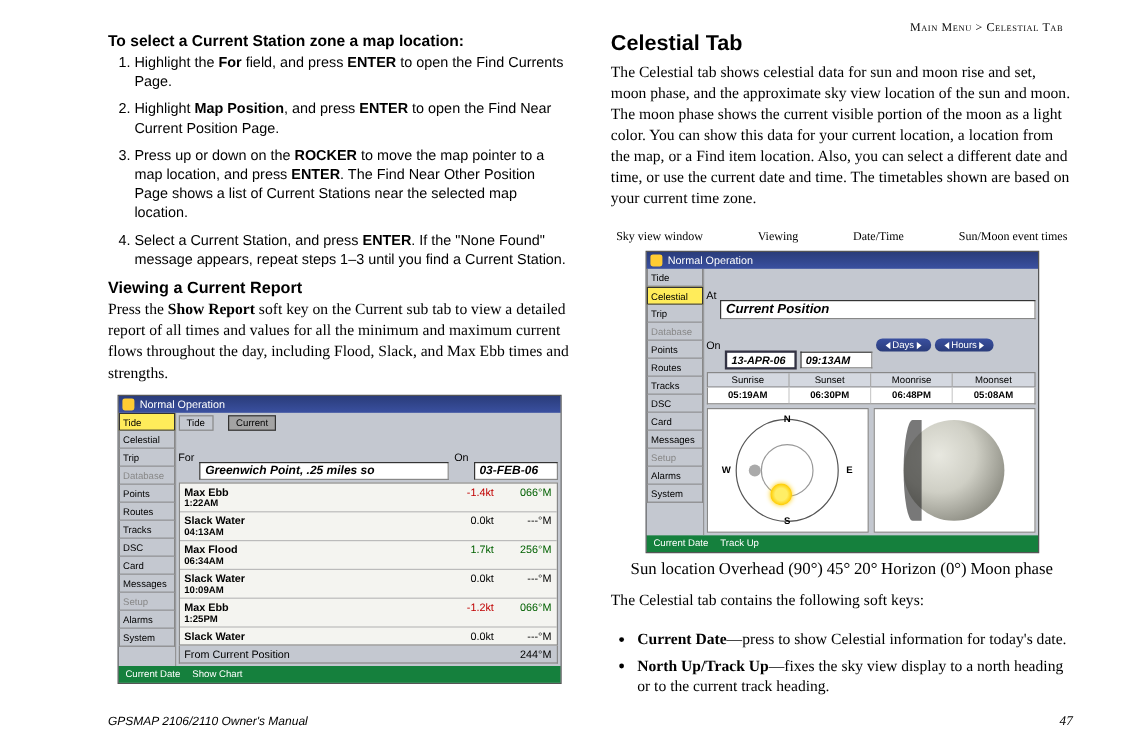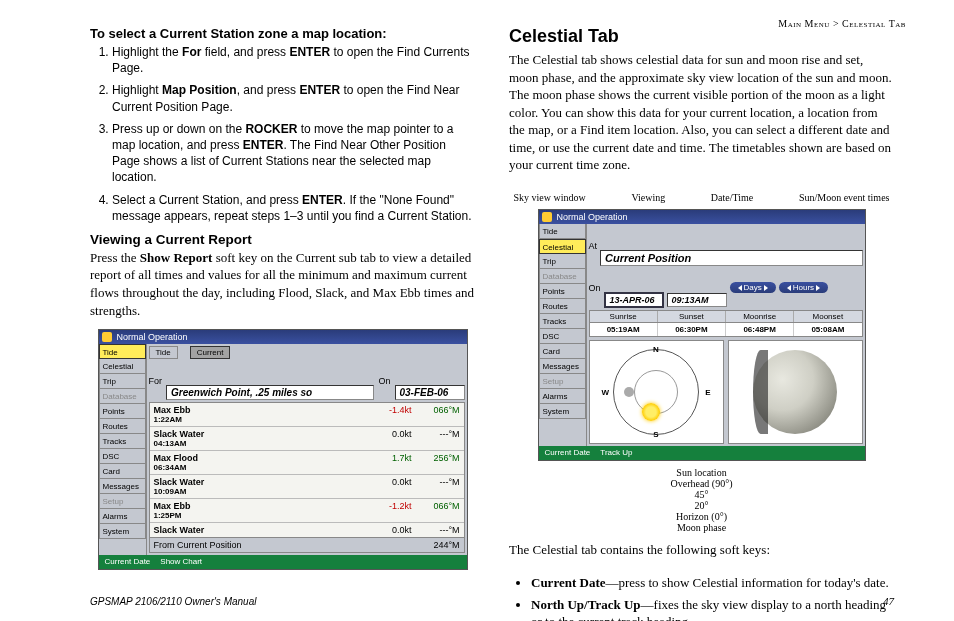--- a/index.html
+++ b/index.html
@@ -7,21 +7,21 @@
     font-family: Georgia, 'Times New Roman', serif;
     font-size: 13px;
     color: #000;
     background: #fff;
     width: 954px;
     height: 621px;
     position: relative;
     padding: 26px 60px 30px 90px;
   }
   .header-right {
-    position: absolute; top: 18px; right: 48px;
+    position: absolute; top: 18px; right: 68px;
     font-size: 10px; font-variant: small-caps;
     letter-spacing: 0.5px;
   }
   .columns { display: flex; gap: 34px; height: 530px; }
   .col { flex: 1; }
   .bold-lead { font-weight: bold; font-size: 13px; margin-bottom: 3px; font-family: Arial, sans-serif;}
   ol { padding-left: 22px; }
   ol li { margin-bottom: 6px; line-height: 1.35; font-family: Arial, sans-serif; font-size: 12px;}
   ol li b { font-weight: bold; }
   .section-sub { font-family: Arial, sans-serif; font-weight: bold; font-size: 13.5px; margin-top: 8px; margin-bottom: 2px;}
@@ -59,21 +59,21 @@
   .dr-v1.pos,.dr-v2.pos{ color:#006000;}
   .from-row{ display:flex; padding:2px 4px; border:1px solid #888; border-top:none; font-size:9px;}
   .from-row span:first-child{flex:1;}
   .device-foot{ height:14px; line-height:14px; background:#15803d; color:#fff; font-size:8px; padding-left:6px;}
   .device-foot span{ display:inline-block; margin-right:10px;}
 
   .device2 { width: 328px; margin: 0; font-family: Arial, sans-serif;}
   .dev2-wrap { position: relative; width: 380px; margin: 18px auto 2px; }
   .callout-top { display:flex; font-size:10px; justify-content:space-between; margin-bottom:6px; padding:0 2px;}
   .callout-top span{ position:relative; text-align:center;}
-  .callout-bot { display:flex; font-size:10px; justify-content:space-between; margin-top:6px; padding:0 14px;flex-direction:column;}
+  .callout-bot { display:flex; font-size:14px; justify-content:space-between; margin-top:6px; padding:0 14px;}
   .callout-bot span{text-align:center;}
   .cel-body { display:flex;}
   .cel-main{ flex:1; padding:2px; background:#c4c8d0;}
   .cel-at{ font-size:9px; display:flex; align-items:center; gap:3px;}
   .cel-at .field-box{ font-size:11px; font-weight:bold;}
   .cel-on{ display:flex; gap:3px; align-items:center; margin-top:2px; font-size:9px;}
   .cel-on .field-box{ flex:0 0 60px; font-size:9px;}
   .pillbtn{ background: linear-gradient(#3a50a0,#2a3c7a); color:#fff; border-radius:8px; font-size:8px; padding:1px 8px; display:flex; align-items:center; gap:2px;}
   .event-head{ display:flex; border:1px solid #888; background:#d4d8e0; margin-top:2px; font-size:8px;}
   .event-head span{flex:1; text-align:center; padding:1px 0; border-right:1px solid #aaa;}

